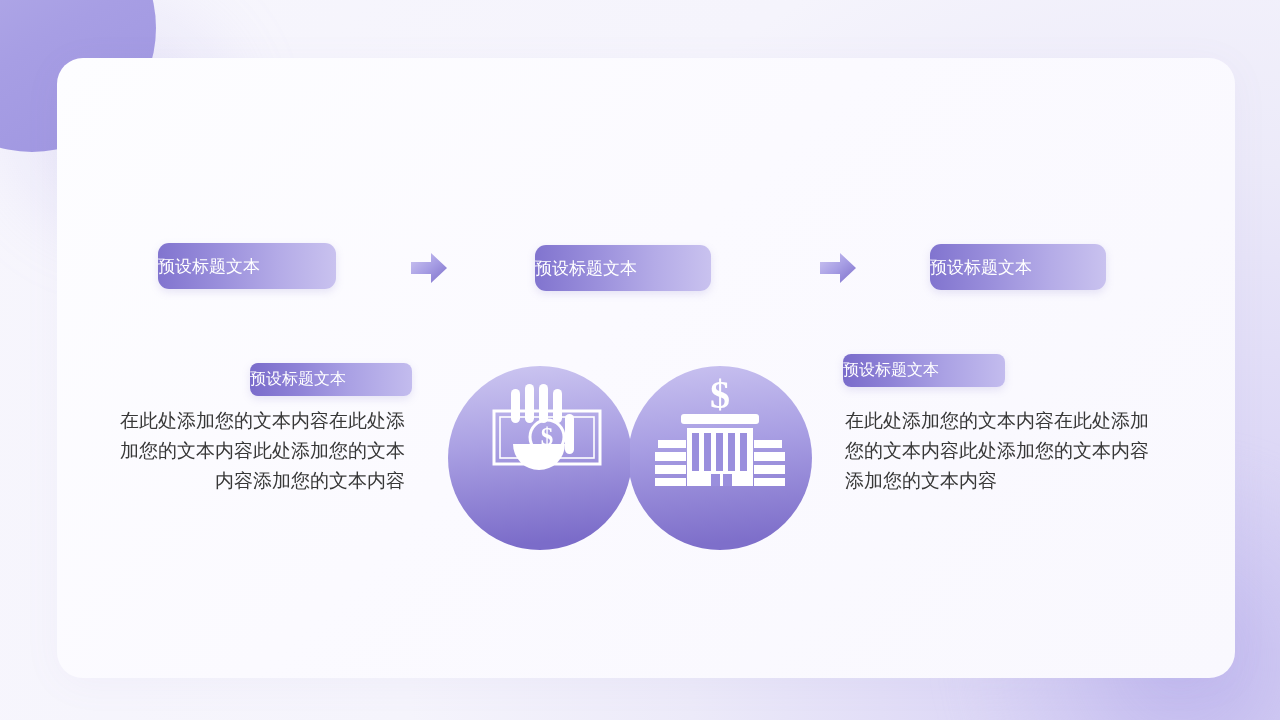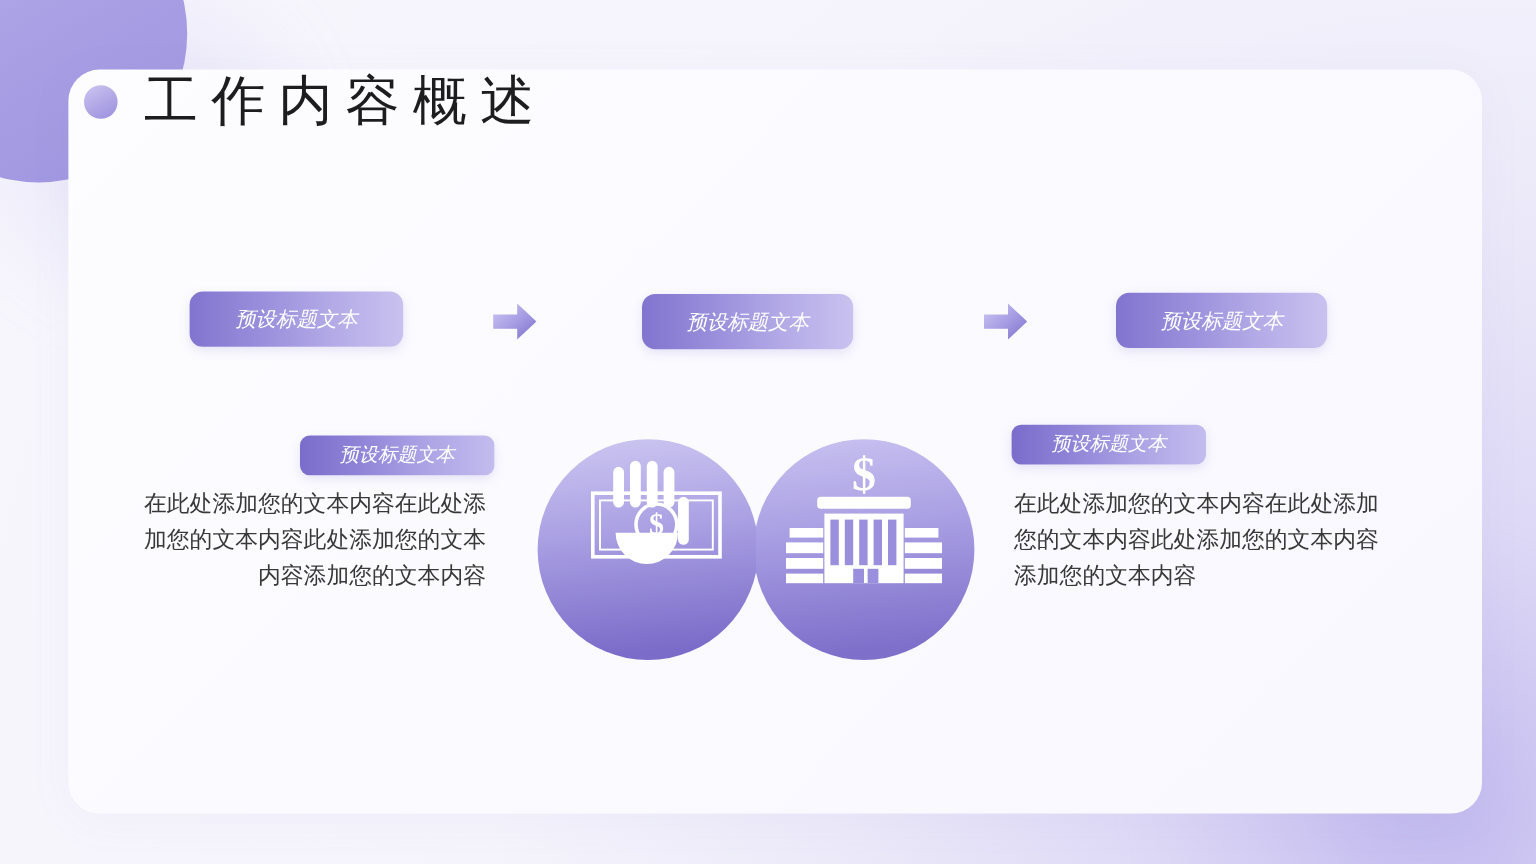--- a/index.html
+++ b/index.html
@@ -91,27 +91,26 @@
     letter-spacing: 11px;
     line-height: 1;
     white-space: nowrap;
   }
 
   
   .badge {
     position: absolute;
     display: flex;
     align-items: center;
-    justify-content: center;
+    justify-content: flex-start;
     border-radius: 11px;
     background: linear-gradient(90deg, #8174cf 0%, #9b90dc 36%, #b4abe7 68%, #c9c2ef 100%);
     color: #ffffff;
     box-shadow: 0 3px 9px rgba(130,118,200,0.18);
     white-space: nowrap;
-    font-style: italic;
   }
   .badge.top { height: 46px; font-size: 17px; }
   .badge-1 { left: 158px; top: 243px; width: 178px; }
   .badge-2 { left: 535px; top: 245px; width: 176px; }
   .badge-3 { left: 930px; top: 244px; width: 176px; }
 
   .badge.side {
     height: 33px;
     font-size: 16px;
     border-radius: 8px;
@@ -163,24 +162,20 @@
 <body>
 
 <div id="slide">
 
   <div class="glow-topleft-soft"></div>
   <div class="blob-topleft"></div>
   <div class="glow-bottomright"></div>
 
   <div class="card"></div>
 
-  <div class="title-row">
-    <div class="title-dot"></div>
-    <div class="title-text">工作内容概述</div>
-  </div>
 
   <div class="badge top badge-1">
     <span>预设标题文本</span>
   </div>
 
   <div class="arrow arrow-1">
     <svg viewBox="0 0 42 42" width="42" height="42" xmlns="http://www.w3.org/2000/svg">
       <defs>
         <linearGradient id="arrGrad1" x1="0%" y1="0%" x2="100%" y2="100%">
           <stop offset="0%" stop-color="#cfc8f2"></stop>

